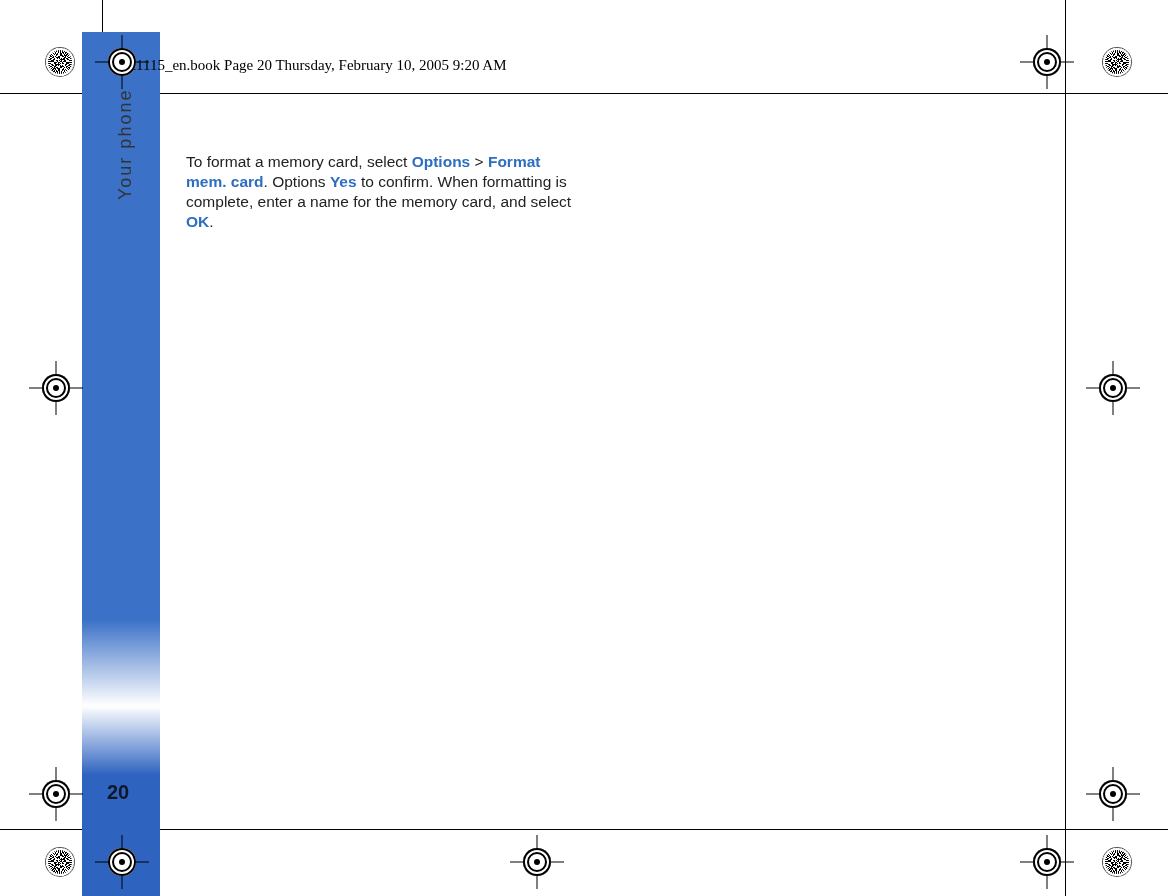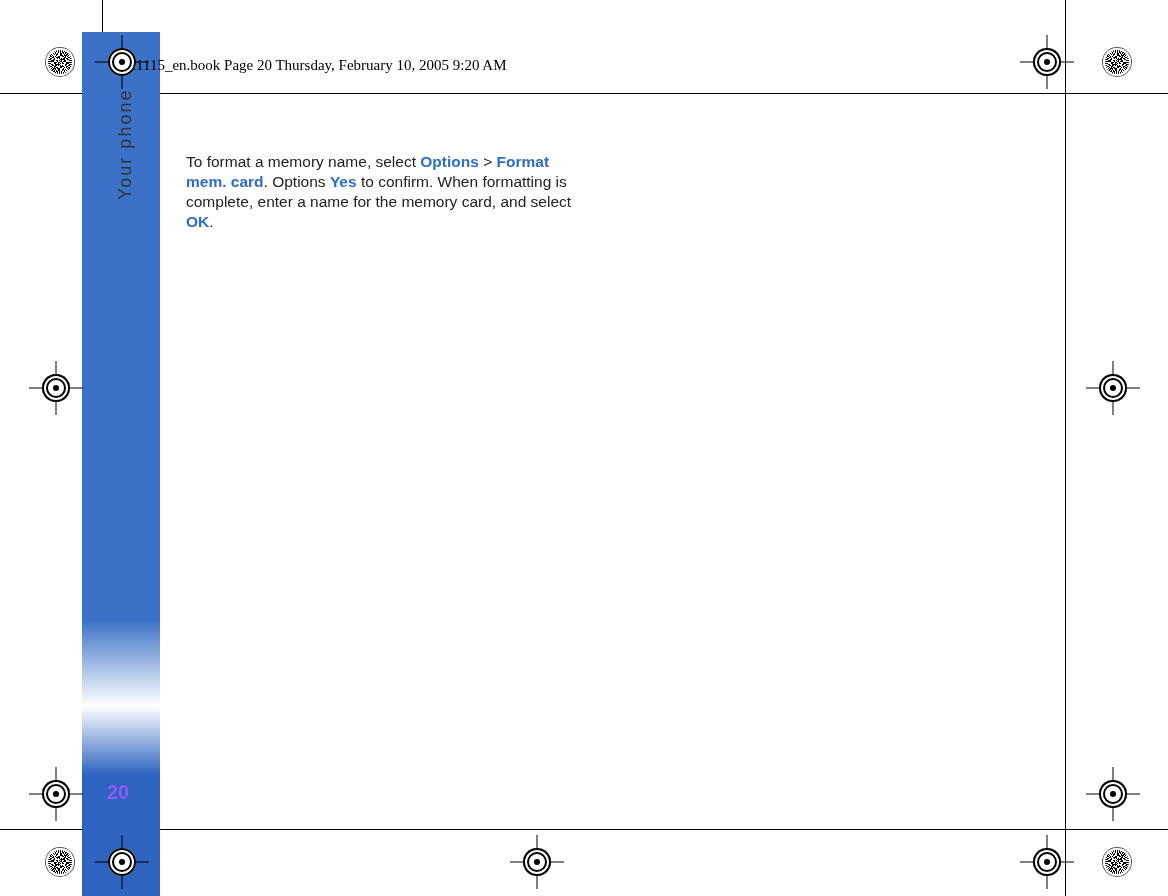--- a/index.html
+++ b/index.html
@@ -42,21 +42,21 @@
     letter-spacing:2px;
     color:#333;
   }
   .page-num {
     position:absolute;
     left:107px;
     top:781px;
     font-family: Arial, sans-serif;
     font-size:20px;
     font-weight:bold;
-    color:#8b5cf6;
+    color:#0f172a;
   }
 
   .doc-header {
     position:absolute;
     left:126px;
     top:57px;
     font-size:15px;
     color:#000;
     font-family:"Times New Roman", serif;
   }
@@ -116,21 +116,21 @@
 <div class="crop-line-v-r"></div>
 
 <div class="side-bar"></div>
 
 <div class="side-label">Your phone</div>
 <div class="page-num">20</div>
 
 <div class="doc-header">R1115_en.book  Page 20  Thursday, February 10, 2005  9:20 AM</div>
 
 <div class="body-text">
-  <span>To format a memory name, select </span><span class="hl">Options</span><span> &gt; </span><span class="hl">Format mem. card</span><span>. Options </span><span class="hl">Yes</span><span> to confirm. When formatting is complete, enter a name for the memory card, and select </span><span class="hl">OK</span><span>.</span>
+  <span>To format a memory card, select </span><span class="hl">Options</span><span> &gt; </span><span class="hl">Format mem. card</span><span>. Options </span><span class="hl">Yes</span><span> to confirm. When formatting is complete, enter a name for the memory card, and select </span><span class="hl">OK</span><span>.</span>
 </div>
 
 <div class="reg-mark reg-tl">
     <div class="cross-v"></div>
     <div class="cross-h"></div>
     <div class="ring"></div>
     <div class="dot"></div>
   </div>
 <div class="reg-mark reg-tr">
     <div class="cross-v"></div>

